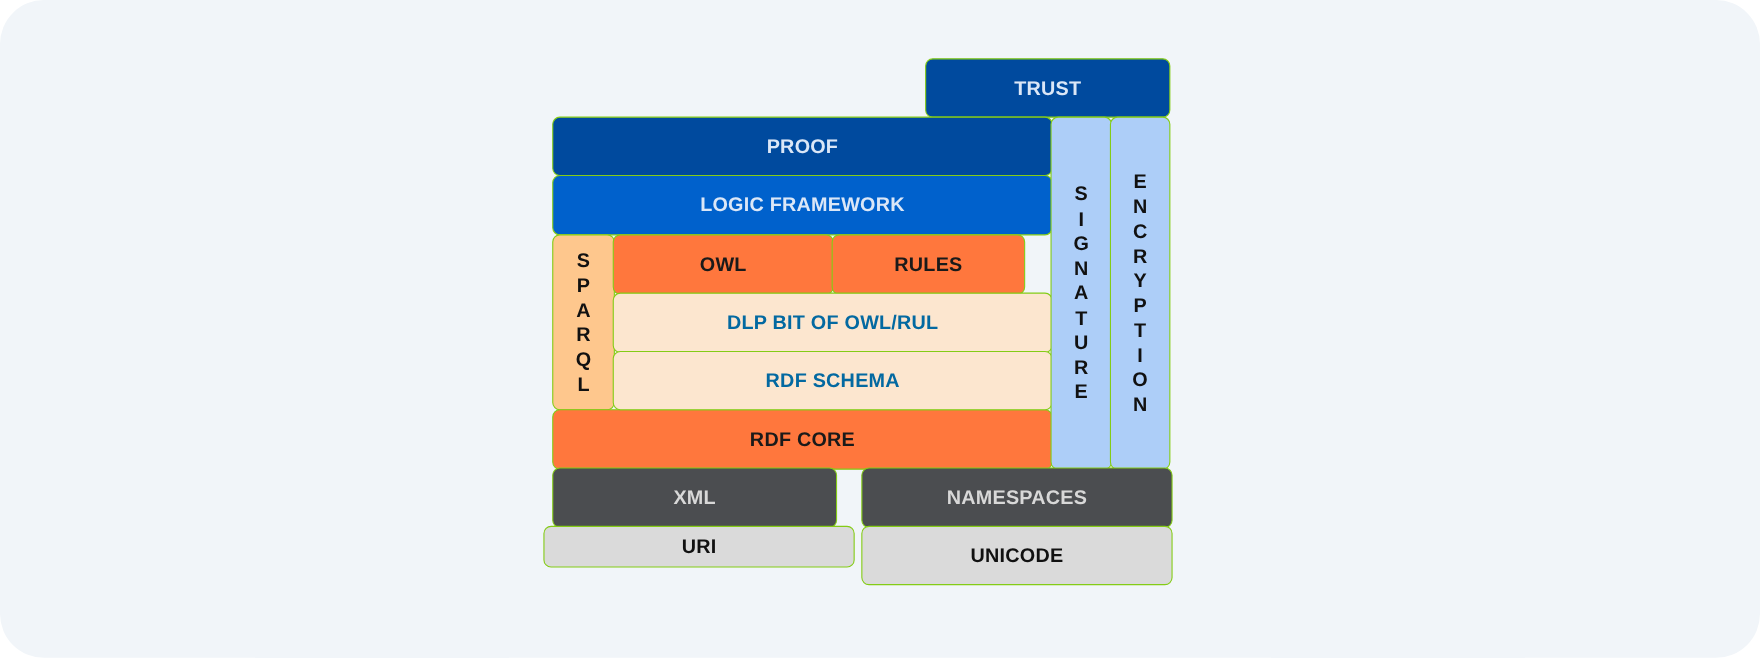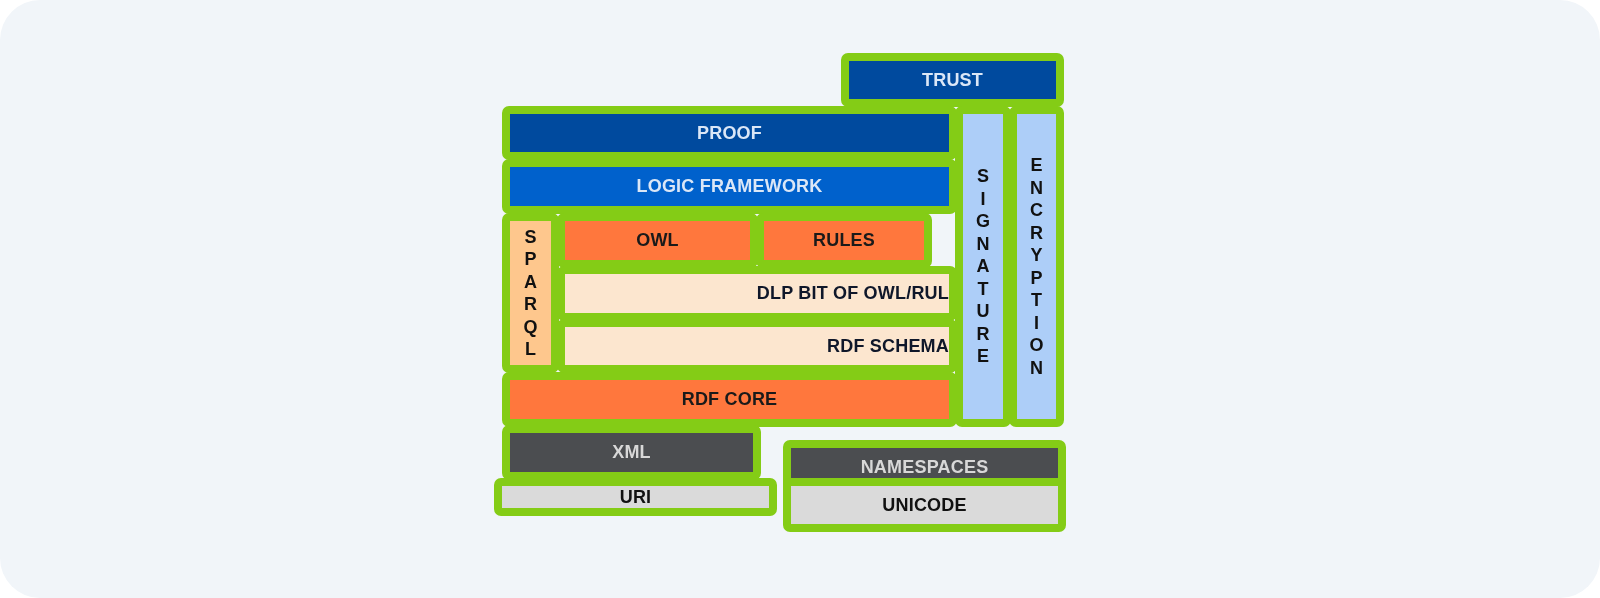--- a/index.html
+++ b/index.html
@@ -1,22 +1,22 @@
 <!DOCTYPE html>
 <html><head>
 <meta charset="utf-8">
 <style>
   html, body { margin:0; padding:0; background:#ffffff; }
   body { width:1600px; height:598px; position:relative; overflow:hidden; font-family:"Liberation Sans", sans-serif; }
   .canvas { position:absolute; left:0; top:0; width:1600px; height:598px; background:#f1f5f9; border-radius:40px; }
-  .blk { position:absolute; box-sizing:border-box; border:8px solid #84cc16; border-radius:7px; display:flex; align-items:center; justify-content:center; font-weight:bold; font-size:18px; letter-spacing:0.2px; }
+  .blk { position:absolute; box-sizing:border-box; border:1px solid #84cc16; border-radius:7px; display:flex; align-items:center; justify-content:center; font-weight:bold; font-size:18px; letter-spacing:0.2px; }
   .dark-blue { background:#004a9e; color:#dbe7f7; }
   .mid-blue { background:#0061cc; color:#dbe7f7; }
   .orange { background:#ff773d; color:#1a1a1a; }
-  .cream { background:#fce6cf; color:#0f172a;justify-content:flex-end; }
+  .cream { background:#fce6cf; color:#0369a1; }
   .peach { background:#fec78d; color:#111; }
   .light-blue { background:#adcef8; color:#111; }
   .charcoal { background:#4b4d50; color:#d8d8d8; }
   .gray { background:#dadada; color:#111; }
   .vert { flex-direction:column; line-height:22.5px; font-size:18px; }
   .vert span { display:block; text-align:center; }
 </style>
 </head>
 <body>
 
@@ -91,21 +91,21 @@
         <span>I</span>
         <span>O</span>
         <span>N</span>
       </span>
   </div>
 
   <div class="blk charcoal" style="left:502px;top:425px;width:259px;height:55px;">
     <span>XML</span>
   </div>
 
-  <div class="blk charcoal" style="left:783px;top:425px;width:283px;height:55px;margin-top:15px;">
+  <div class="blk charcoal" style="left:783px;top:425px;width:283px;height:55px;">
     <span>NAMESPACES</span>
   </div>
 
   <div class="blk gray" style="left:494px;top:478px;width:283px;height:38px;">
     <span>URI</span>
   </div>
 
   <div class="blk gray" style="left:783px;top:478px;width:283px;height:54px;">
     <span>UNICODE</span>
   </div>

